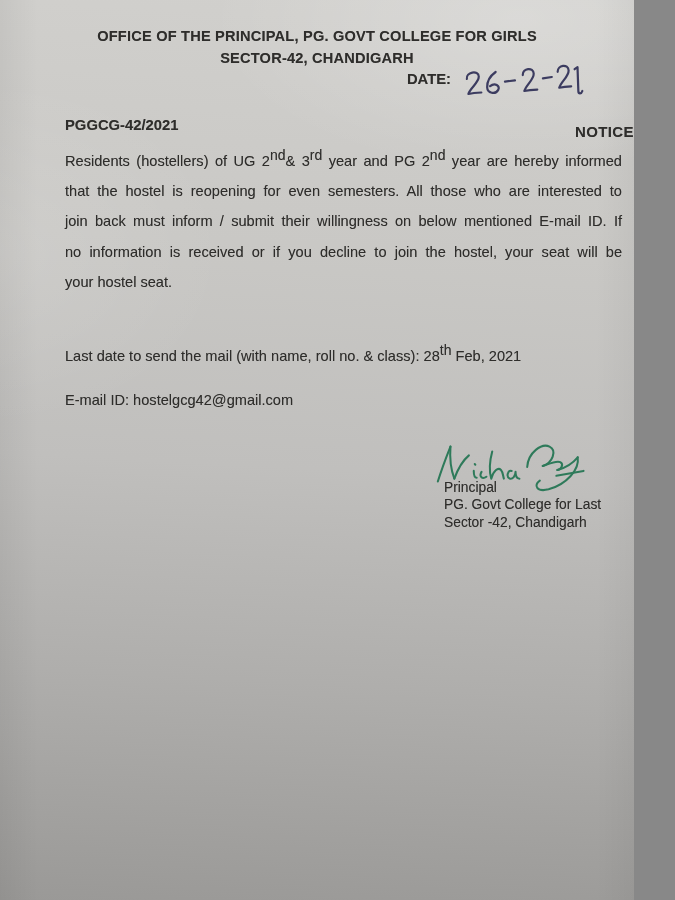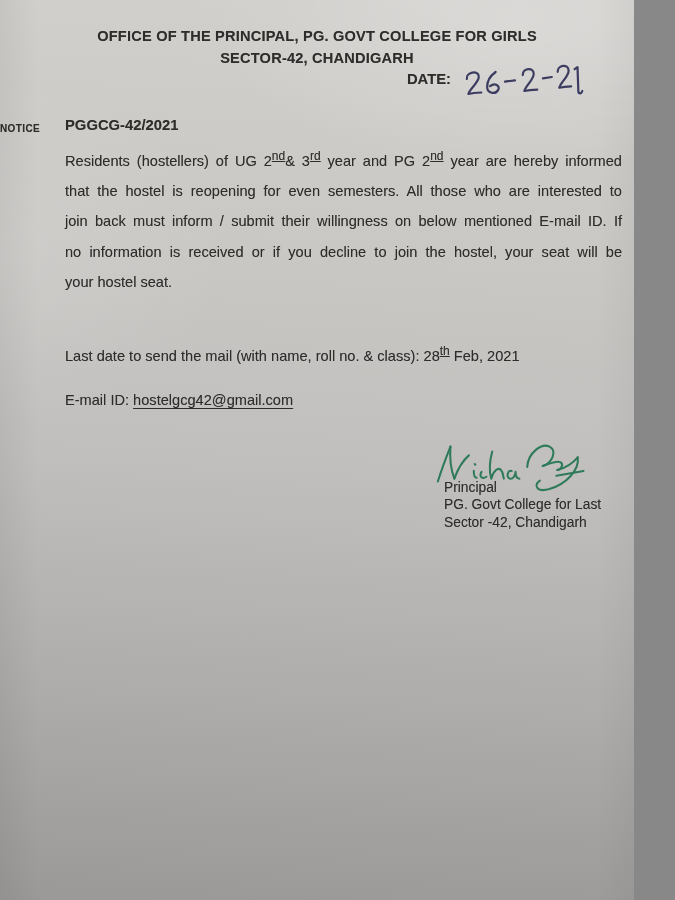--- a/index.html
+++ b/index.html
@@ -19,32 +19,32 @@
   .hdr-line2 { position:absolute; top:50px; left:0; right:0; text-align:center;
     font-weight:bold; font-size:14.6px; letter-spacing:0.2px; }
   .ref-row { position:absolute; top:66px; left:65px; right:48px;
     display:flex; justify-content:space-between; align-items:flex-start;
     font-weight:bold; font-size:14.8px; }
   .ref-no { padding-top:4px;margin-top:47px; }
   .date-wrap { display:flex; align-items:flex-start; gap:11px; }
   .date-label { padding-top:5px; }
   .date-ink { margin-top:-2px; }
 
-  .notice-title { position:absolute; top:123px; left:0; right:0; text-align:left;
-    font-weight:bold; font-size:10px; letter-spacing:0.4px; }
+  .notice-title { position:absolute; top:123px; left:16px; right:0; text-align:right;
+    font-weight:bold; font-size:15px; letter-spacing:0.4px; }
 
   .para { position:absolute; top:146px; left:65px; width:557px; font-size:14.6px; }
   .jline { height:30.2px; line-height:30.2px; white-space:nowrap;
     text-align:justify; text-align-last:justify; }
   .jline.last { text-align-last:left; }
-  sup { font-size:12px; position:relative; top:-6px; vertical-align:baseline;text-decoration:underline; }
+  sup { font-size:14px; position:relative; top:-6px; vertical-align:baseline; }
 
   .last-date { position:absolute; top:348px; left:65px; font-size:14.6px; }
   .email-line { position:absolute; top:392px; left:65px; font-size:14.6px; }
-  .email-addr { text-decoration:underline; text-underline-offset:3px;margin-top:10px; }
+  .email-addr { text-underline-offset:3px;margin-top:10px; }
 
   .sig-block { position:absolute; left:432px; top:436px; width:225px; }
   .sig-svg { display:block; }
   .sig-text { margin-top:-19px; margin-left:12px; font-size:13.8px; line-height:17.4px; }
 </style>
 </head>
 <body>
 
 <div class="page">
 

